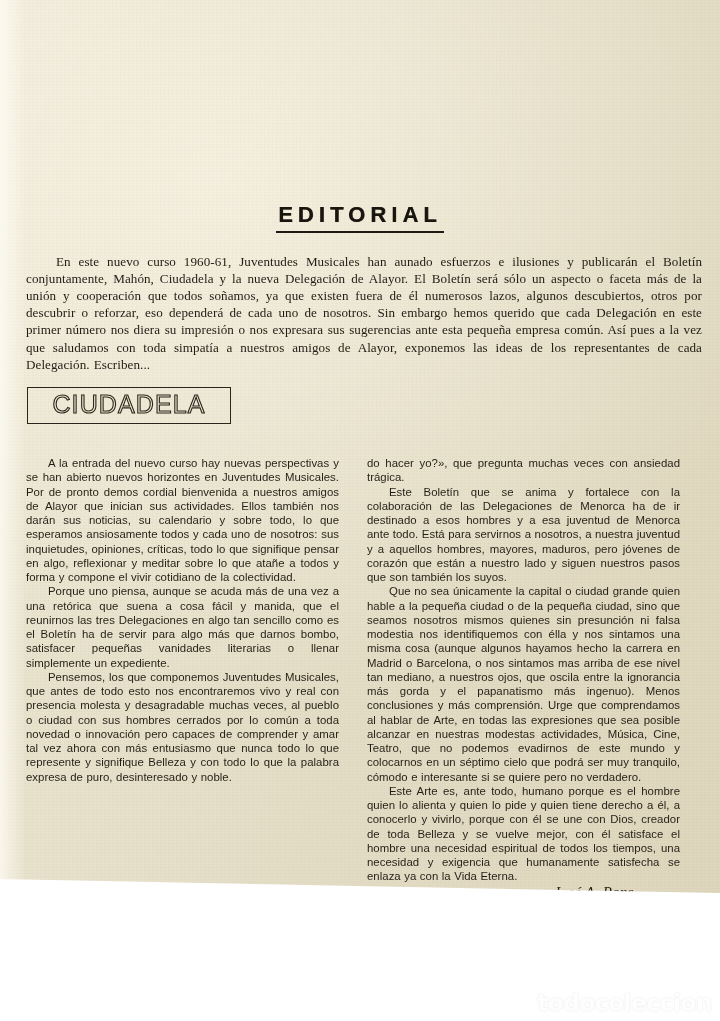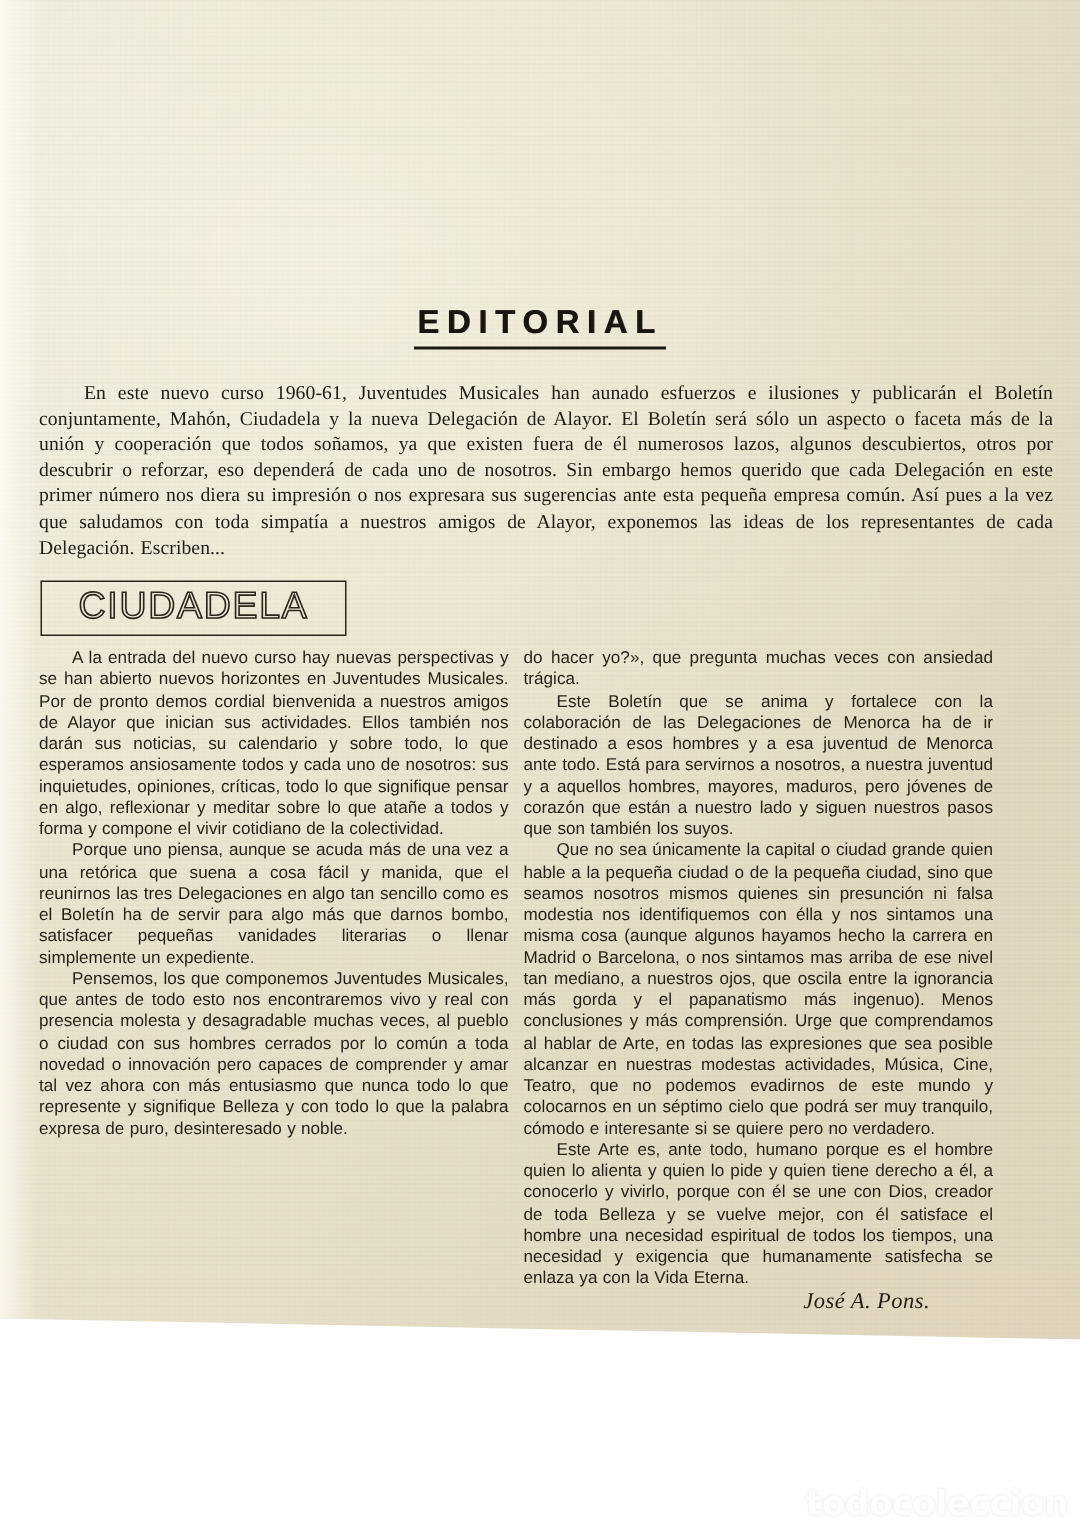--- a/index.html
+++ b/index.html
@@ -129,24 +129,24 @@
     color: transparent;
     -webkit-text-stroke: 1.1px #2b251b;
     padding-bottom: 2px;
     box-sizing: border-box;
     text-align: right;
   }
 
   
   #columns {
     position: absolute;
-    left: 26px; top: 432px;
+    left: 26px; top: 456px;
     width: 654px;
     display: flex;
-    gap: 10px;
+    gap: 28px;
   }
   .column {
     width: 313px;
   }
   .body-par {
     font-family: "Liberation Sans", sans-serif;
     font-size: 11.4px;
     line-height: 14.25px;
     color: #241f16;
     text-align: justify;

